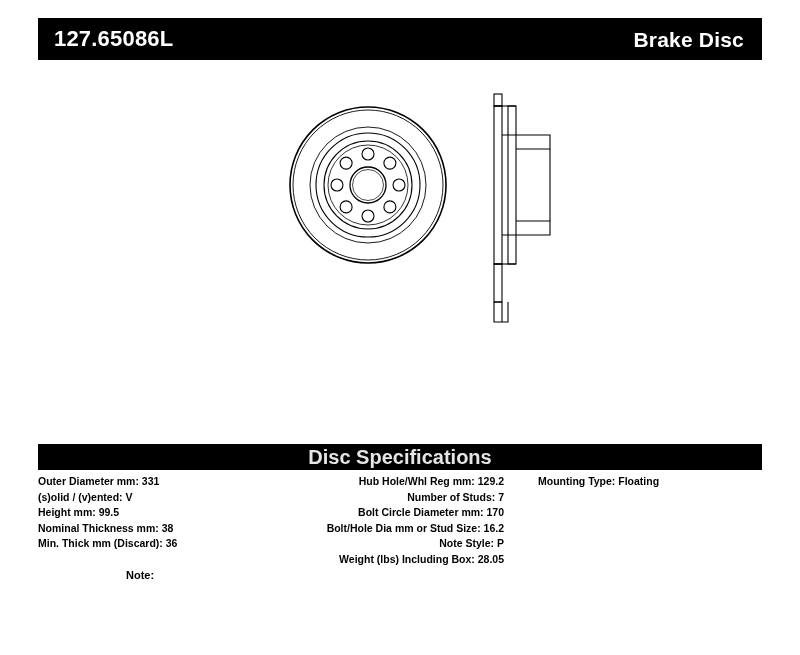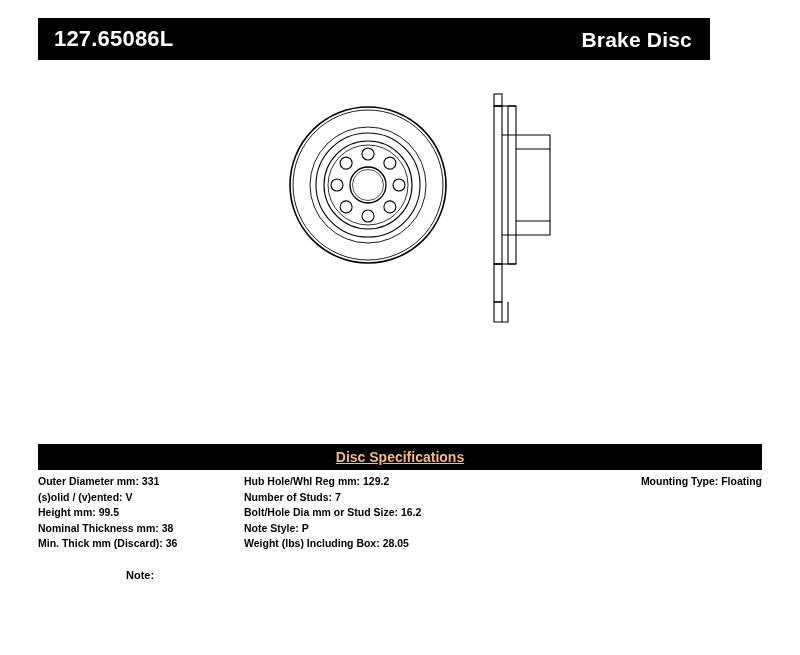--- a/index.html
+++ b/index.html
@@ -20,21 +20,21 @@
     position: relative;
     width: 800px;
     height: 655px;
   }
 
   
   .header-bar {
     position: absolute;
     left: 38px;
     top: 18px;
-    width: 672px;
+    width: 724px;
     height: 42px;
     background: #000000;
     display: flex;
     align-items: center;
     justify-content: space-between;
     box-sizing: border-box;
     padding: 0 18px 0 16px;
   }
   .part-number {
     color: #ffffff;
@@ -70,25 +70,24 @@
     top: 444px;
     width: 724px;
     height: 26px;
     background: #000000;
     display: flex;
     align-items: center;
     justify-content: center;
     box-sizing: border-box;
   }
   .spec-title {
-    color: #fdba74;
-    font-size: 14px;
+    color: #e5e5e5;
+    font-size: 20px;
     font-weight: bold;
     line-height: 1;
-    text-decoration: underline;
   }
 
   .spec-body {
     position: absolute;
     left: 38px;
     top: 474px;
     width: 724px;
     height: 130px;
   }
 
@@ -101,27 +100,26 @@
   .spec-col-left {
     left: 0px;
     top: 0px;
     width: 184px;
     text-align: left;
   }
   .spec-col-mid {
     left: 206px;
     top: 0px;
     width: 260px;
-    text-align: left;
+    text-align: right;
   }
   .spec-col-right {
     left: 500px;
     top: 0px;
     width: 224px;
-    text-align: right;
   }
   .spec-line {
     white-space: nowrap;
   }
 
   .note {
     position: absolute;
     left: 56px;
     top: 95px;
     font-size: 11px;
@@ -200,20 +198,21 @@
       <div class="spec-line">Outer Diameter mm: 331</div>
       <div class="spec-line">(s)olid / (v)ented: V</div>
       <div class="spec-line">Height mm: 99.5</div>
       <div class="spec-line">Nominal Thickness mm: 38</div>
       <div class="spec-line">Min. Thick mm (Discard): 36</div>
     </div>
 
     <div class="spec-col spec-col-mid">
       <div class="spec-line">Hub Hole/Whl Reg mm: 129.2</div>
       <div class="spec-line">Number of Studs: 7</div>
+      <div class="spec-line">Bolt Circle Diameter mm: 170</div>
       <div class="spec-line">Bolt/Hole Dia mm or Stud Size: 16.2</div>
       <div class="spec-line">Note Style: P</div>
       <div class="spec-line">Weight (lbs) Including Box: 28.05</div>
     </div>
 
     <div class="spec-col spec-col-right">
       <div class="spec-line">Mounting Type: Floating</div>
     </div>
 
     <div class="note">Note:</div>

